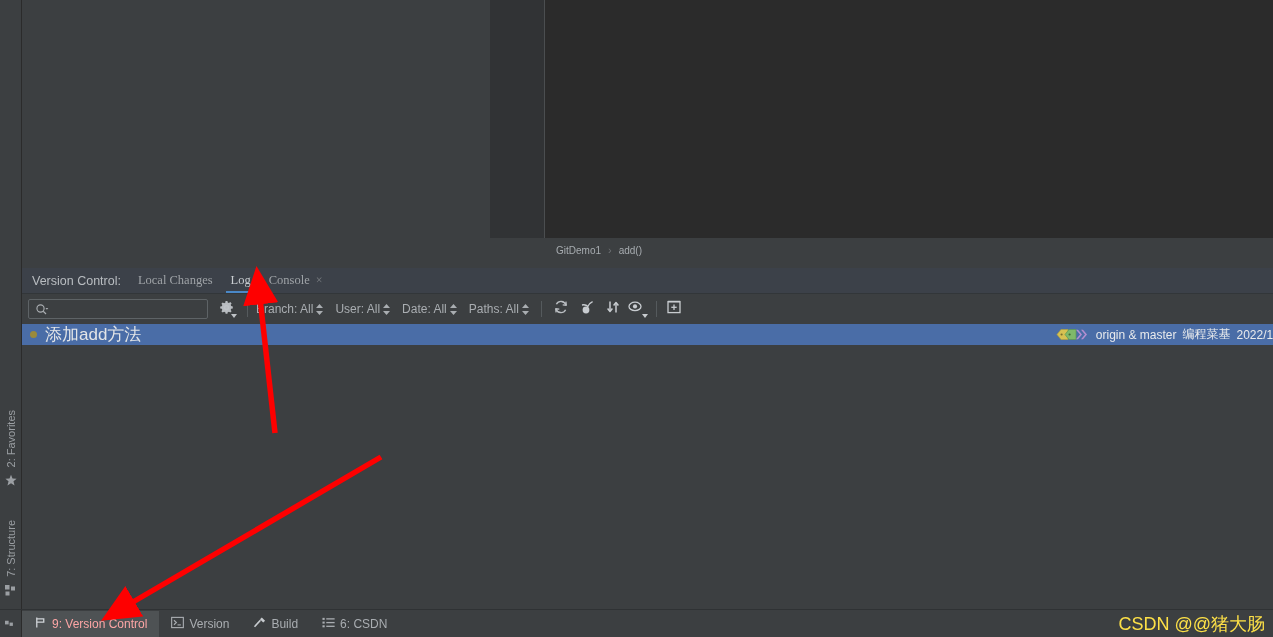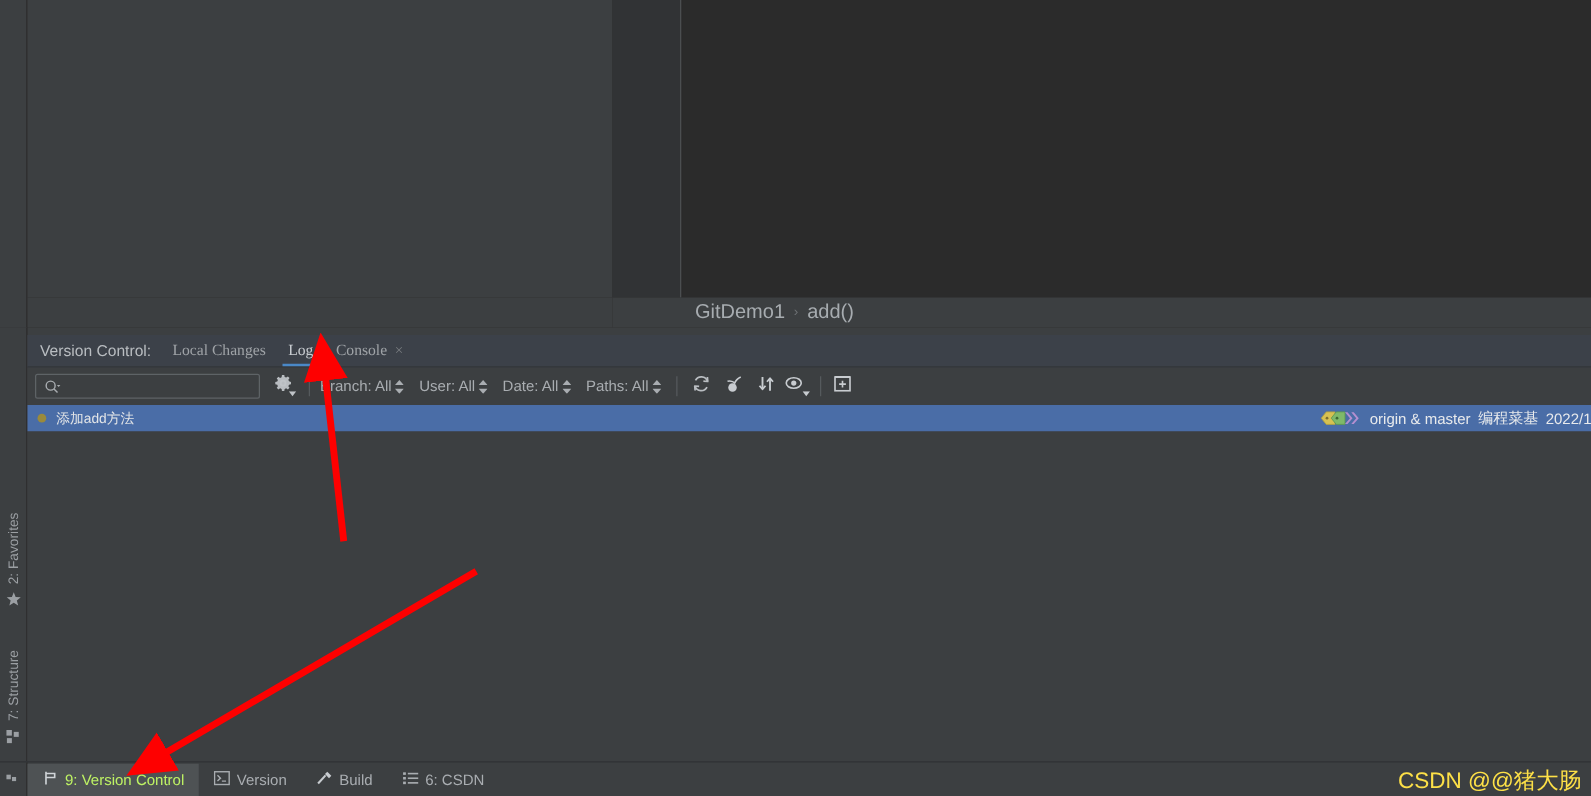--- a/index.html
+++ b/index.html
@@ -14,21 +14,21 @@
   
   .editor-area { position: absolute; left: 0; top: 0; width: 1273px; height: 262px; background: #2b2b2b; }
   .editor-left-strip { position: absolute; left: 0; top: 0; width: 22px; height: 262px; background: #3c3f41; border-right: 1px solid #2b2b2b; }
   .editor-pane-left { position: absolute; left: 22px; top: 0; width: 468px; height: 238px; background: #3c3f41; }
   .editor-gutter { position: absolute; left: 490px; top: 0; width: 55px; height: 238px; background: #313335; border-right: 1px solid #4b4e50; }
   .editor-code { position: absolute; left: 546px; top: 0; width: 727px; height: 238px; background: #2b2b2b; }
 
   
   .breadcrumb { position: absolute; left: 490px; top: 238px; width: 783px; height: 24px;
     background: #3c3f41; display: flex; align-items: center; padding-left: 66px; gap: 7px; }
-  .breadcrumb .bc-item { font-size: 16px; color: #a7acb0; }
+  .breadcrumb .bc-item { font-size: 10px; color: #a7acb0; }
   .breadcrumb .bc-sep { font-size: 11px; color: #6e7275; }
   .breadcrumb-left-fill { position: absolute; left: 22px; top: 238px; width: 468px; height: 24px; background: #3c3f41; }
 
   
   .vc-panel { position: absolute; left: 22px; top: 268px; width: 1251px; height: 347px; background: #3c3f41; }
 
   .vc-header { position: relative; height: 26px; background: #3c4149;
     display: flex; align-items: flex-end; padding-left: 5px; border-bottom: 1px solid #323639; }
   .vc-header-title { font-size: 12.5px; color: #b9bdc1; padding: 0 8px 5px 5px; }
   .vc-tab { font-size: 12.5px; color: #9fa3a7; padding: 0 9px 5px 9px; position: relative; cursor: default; font-family: Liberation Serif, serif; }
@@ -43,39 +43,39 @@
   .search-icon { width: 13px; height: 13px; display: inline-block; position: relative; }
   .gear-btn { margin-left: 11px; width: 20px; height: 20px; display: flex; align-items: center; justify-content: center; }
   .tb-sep { width: 1px; height: 16px; background: #555a5d; margin: 0 8px; }
   .filter-item { font-size: 12px; color: #a9adb1; display: flex; align-items: center; gap: 3px; margin-right: 12px; }
   .filter-item .spin { font-size: 8px; line-height: 7px; color: #a9adb1; display: flex; flex-direction: column; }
   .icon-btn { width: 22px; height: 22px; display: flex; align-items: center; justify-content: center; margin-right: 4px; }
 
   
   .commit-row { height: 21px; background: #4a6da7; display: flex; align-items: center; padding: 0 0 0 8px; position: relative; }
   .commit-dot { width: 7px; height: 7px; border-radius: 50%; background: #9a8a3b; margin-right: 8px; flex: 0 0 auto; }
-  .commit-msg { font-size: 11px; color: #e3e5e7; white-space: nowrap; }
+  .commit-msg { font-size: 17px; color: #e3e5e7; white-space: nowrap; }
   .commit-right { position: absolute; right: 0; top: 0; height: 21px; display: flex; align-items: center; gap: 6px; padding-right: 0; }
   .ref-label { font-size: 12px; color: #e8eaec; white-space: nowrap; }
   .author-label { font-size: 12px; color: #e8eaec; white-space: nowrap; }
   .date-label { font-size: 12px; color: #e8eaec; white-space: nowrap; }
 
   .log-body { background: #3c3f41; height: 268px; }
 
   
   .left-strip { position: absolute; left: 0; top: 262px; width: 22px; height: 347px; background: #3c3f41; border-right: 1px solid #2b2b2b; }
   .vtool { position: absolute; left: 0; width: 22px; display: flex; flex-direction: column; align-items: center; }
   .vlabel { writing-mode: vertical-rl; transform: rotate(180deg); font-size: 11px; color: #9a9e a2; color: #9b9fa3; white-space: nowrap; letter-spacing: 0px; }
 
   
   .statusbar { position: absolute; left: 0; top: 609px; width: 1273px; height: 28px; background: #3c3f41; border-top: 1px solid #2f3234;
     display: flex; align-items: center; }
   .sb-left-pad { width: 22px; height: 28px; border-right: 1px solid #2b2b2b; display:flex; align-items:center; justify-content:center; }
   .sb-item { height: 26px; display: flex; align-items: center; gap: 5px; padding: 0 12px; font-size: 12px; color: #a9adb1; }
-  .sb-item.active { background: #4e5254; color: #bef264; }
+  .sb-item.active { background: #4e5254; color: #fca5a5; }
   .watermark { position: absolute; right: 8px; top: 612px; font-size: 18px; color: #fde047; }
 
   
   .arrows { position: absolute; left: 0; top: 0; width: 1273px; height: 637px; pointer-events: none; }
 </style>
 </head>
 <body>
 
 <div id="root">
 

